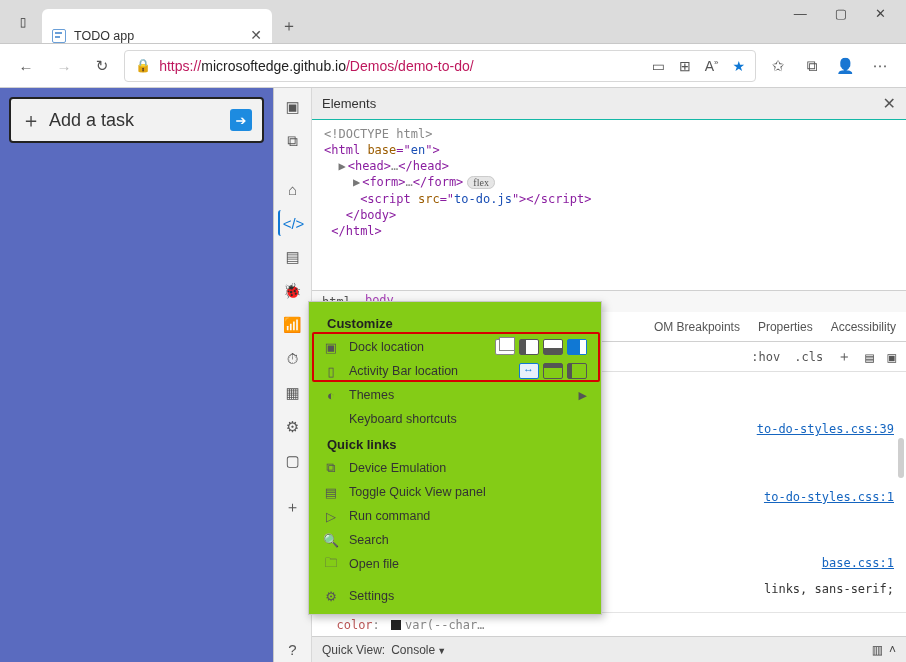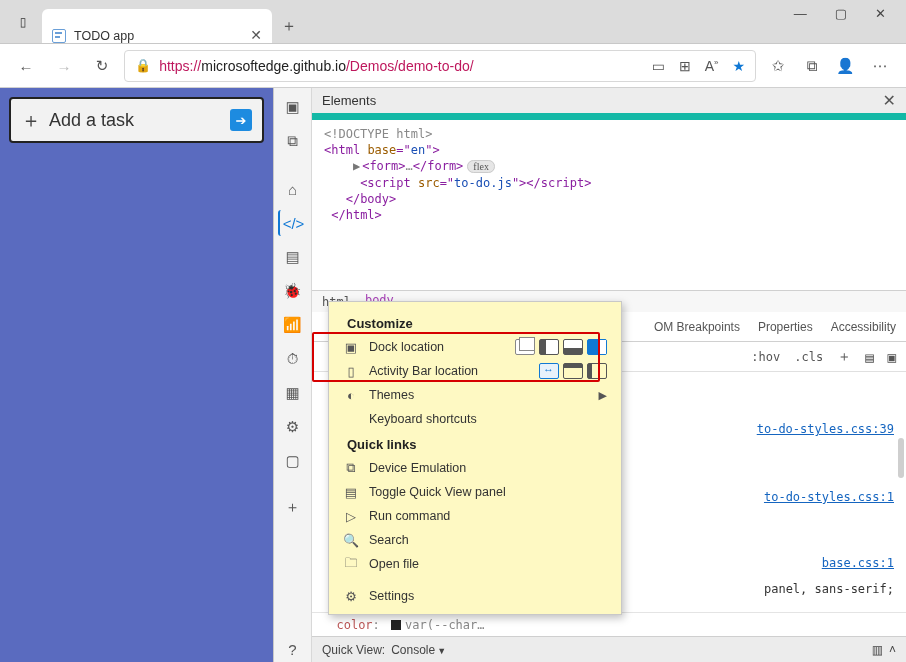--- a/index.html
+++ b/index.html
@@ -146,21 +146,21 @@
     width:30px;height:26px;display:flex;align-items:center;justify-content:center;
     color:#555;font-size:15px;border-radius:3px;cursor:pointer;
   }
   .act-item.selected{border-left:2px solid #1078d4;padding-left:0;color:#1078d4;}
   .act-spacer{flex:1;}
 
   
   .devtools-main{flex:1;display:flex;flex-direction:column;min-width:0;}
 
   .dt-header{
-    height:32px;background:#ededed;border-bottom:7px solid #14b8a6;
+    height:32px;background:#ededed;border-bottom:1px solid #14b8a6;
     display:flex;align-items:center;padding:0 10px;font-size:13px;
   }
   .dt-header .title{color:#333;}
   .dt-header .close{margin-left:auto;font-size:16px;color:#555;cursor:pointer;}
 
   .dom-tree{
     padding:6px 6px 2px 12px;
     font-family:Consolas,Menlo,monospace;
     font-size:12px;
     line-height:16px;
@@ -216,24 +216,24 @@
   }
   .bottom-bar .spacer{flex:1;}
   .bottom-tri{font-size:9px;margin-left:2px;}
 
   .above-bottom{height:24px;background:#fff;border-top:1px solid #e4e4e4;padding:0 10px;display:flex;align-items:center;font-family:Consolas,Menlo,monospace;font-size:12px;color:#888;}
   .swatch{width:10px;height:10px;background:#222;display:inline-block;margin:0 4px;}
 
   
   .popup{
     position:absolute;
-    left:328px;
+    left:308px;
     top:301px;
     width:294px;
-    background:#fef9c3;
+    background:#84cc16;
     border:1px solid #c8c8c8;
     box-shadow:2px 3px 8px rgba(0,0,0,.25);
     z-index:50;
     padding:8px 0 6px 0;
   }
   .popup h4{font-size:13px;font-weight:600;padding:6px 18px 4px 18px;color:#222;}
   .popup .menu-row{
     display:flex;align-items:center;padding:4px 14px 4px 14px;height:24px;font-size:12.5px;color:#333;gap:10px;
   }
   .popup .menu-row .row-icon{width:16px;text-align:center;color:#555;font-size:13px;}
@@ -347,20 +347,21 @@
     <div class="devtools-main">
 
       <div class="dt-header">
         <span class="title">Elements</span>
         <span class="close">✕</span>
       </div>
 
       <div class="dom-tree">
         <div class="dom-line"><span class="dom-gray">&lt;!DOCTYPE html&gt;</span></div>
         <div class="dom-line"><span class="dom-punc">&lt;</span><span class="dom-tag">html</span> <span class="dom-attr-name">base</span><span class="dom-punc">="</span><span class="dom-attr-val">en</span><span class="dom-punc">"&gt;</span></div>
+        <div class="dom-line">  <span class="tri">▶</span><span class="dom-punc">&lt;</span><span class="dom-tag">head</span><span class="dom-punc">&gt;</span><span class="dom-gray">…</span><span class="dom-punc">&lt;/</span><span class="dom-tag">head</span><span class="dom-punc">&gt;</span></div>
         <div class="dom-line">    <span class="tri">▶</span><span class="dom-punc">&lt;</span><span class="dom-tag">form</span><span class="dom-punc">&gt;</span><span class="dom-gray">…</span><span class="dom-punc">&lt;/</span><span class="dom-tag">form</span><span class="dom-punc">&gt;</span><span class="dom-badge">flex</span></div>
         <div class="dom-line">     <span class="dom-punc">&lt;</span><span class="dom-tag">script</span> <span class="dom-attr-name">src</span><span class="dom-punc">="</span><span class="dom-attr-val">to-do.js</span><span class="dom-punc">"&gt;&lt;/</span><span class="dom-tag">script</span><span class="dom-punc">&gt;</span></div>
         <div class="dom-line">   <span class="dom-punc">&lt;/</span><span class="dom-tag">body</span><span class="dom-punc">&gt;</span></div>
         <div class="dom-line"> <span class="dom-punc">&lt;/</span><span class="dom-tag">html</span><span class="dom-punc">&gt;</span></div>
       </div>
 
       <div class="breadcrumb">
         <span class="bc-item">html</span>
         <span class="bc-item sel">body</span>
       </div>
@@ -377,21 +378,21 @@
         <span>.cls</span>
         <span class="mini-icon">＋</span>
         <span class="mini-icon">▤</span>
         <span class="mini-icon">▣</span>
       </div>
 
       <div class="styles-body">
         <span class="css-link" style="top:50px;">to-do-styles.css:39</span>
         <span class="css-link" style="top:118px;">to-do-styles.css:1</span>
         <span class="css-link" style="top:184px;">base.css:1</span>
-        <span style="position:absolute;right:12px;top:210px;font-family:Consolas,monospace;color:#333;">panel, sans-serif;</span>
+        <span style="position:absolute;right:12px;top:210px;font-family:Consolas,monospace;color:#333;">links, sans-serif;</span>
       </div>
 
       <div class="above-bottom">
         <span style="color:#b55;">&nbsp;&nbsp;<span>color</span></span>:&nbsp;<span class="swatch"></span><span style="color:#888;">var(--char…</span>
       </div>
 
       <div class="bottom-bar">
         <span>Quick View:</span>
         <span><span>Console</span><span class="bottom-tri">▼</span></span>
         <span class="spacer"></span>

